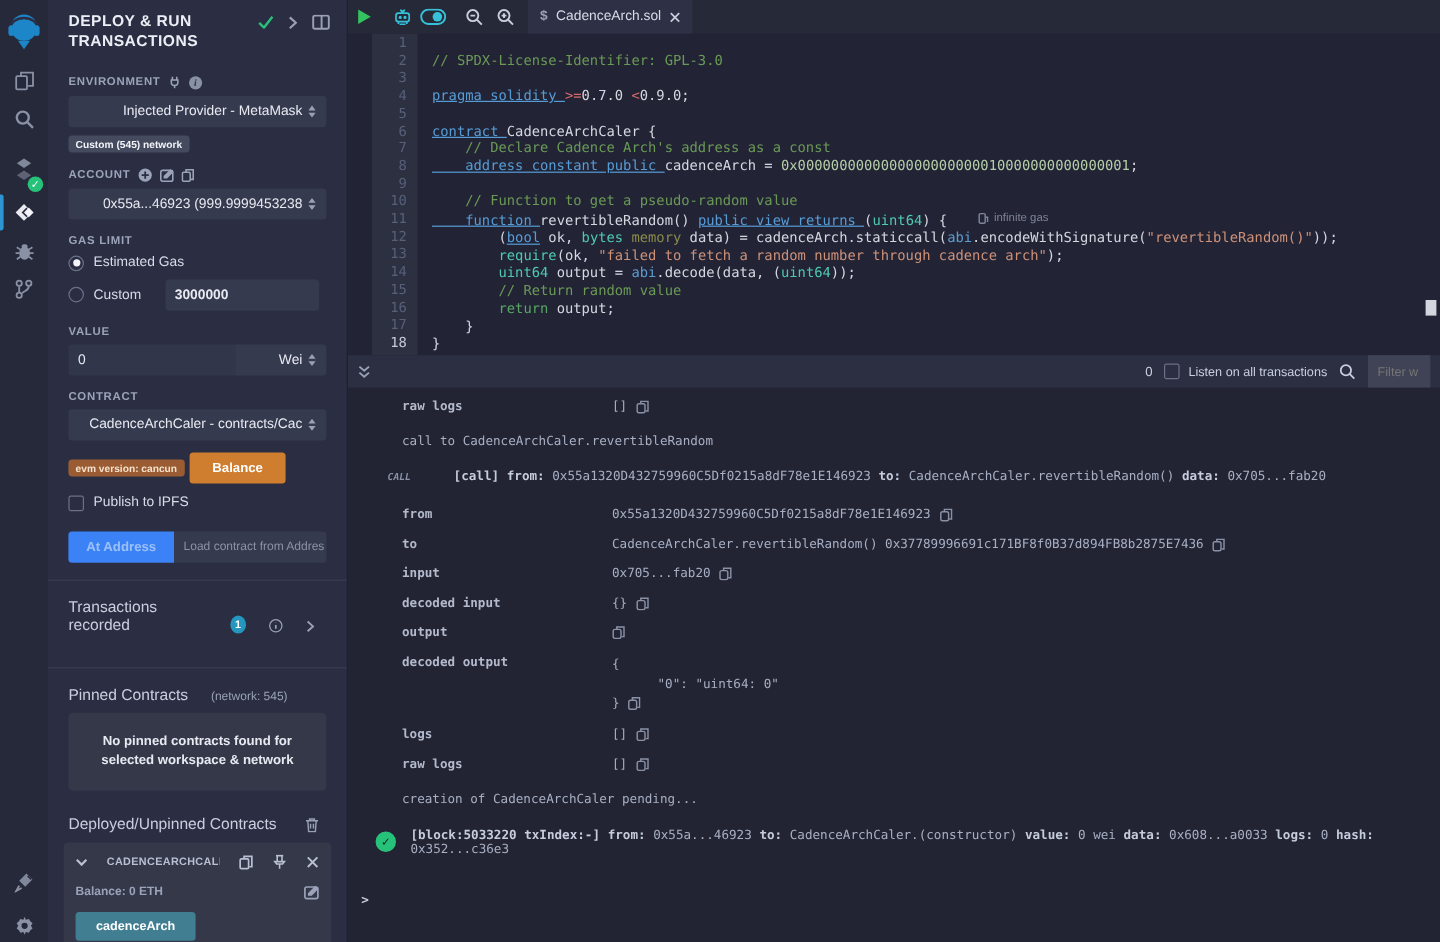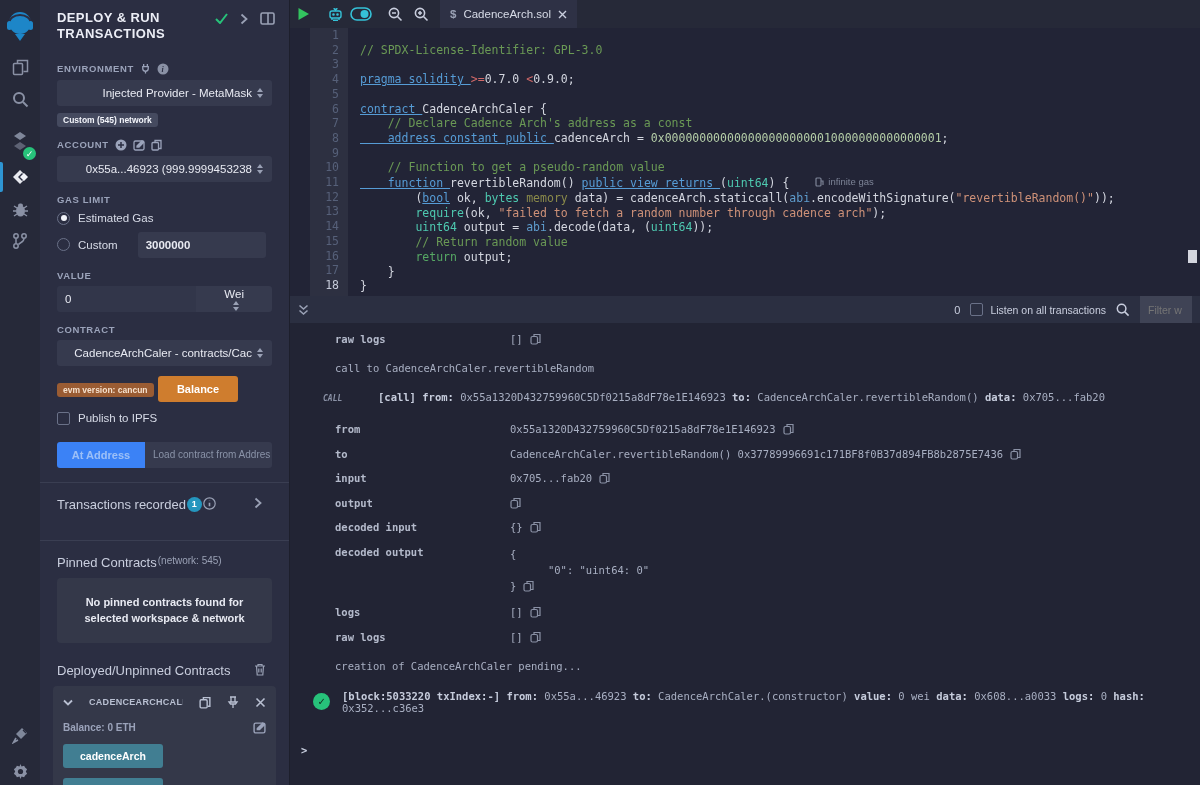--- a/index.html
+++ b/index.html
@@ -31,21 +31,21 @@
   .radio { width:13px; height:13px; border:1px solid #6a7188; border-radius:50%; position:relative; flex:0 0 auto; }
   .radio.sel::after { content:""; position:absolute; inset:2.5px; background:#f2f4fa; border-radius:50%; }
   .row { display:flex; gap:0; }
   .btn { border:0; border-radius:3px; font-size:11px; font-weight:bold; cursor:pointer; }
   .deploy-btn { margin-top:10px; width:80px; height:26px; background:#cf7d2e; color:#fff; }
   .chk-row { display:flex; align-items:center; gap:8px; margin-top:10px; font-size:11.5px; color:#d7dbe7; }
   .chk { width:13px; height:13px; border:1px solid #6a7188; border-radius:2px; background:#2b2e42; flex:0 0 auto; }
   .ataddr-btn { width:88px; height:26px; background:#3b82f6; color:rgba(235,243,248,.55); border-radius:3px 0 0 3px; }
   .ataddr-input { flex:1; height:26px; border-radius:0 3px 3px 0; font-size:10px; color:#8a93a8; }
   .divider { border-top:1px solid #3a3e52; margin:14px 0 0; }
-  .section-h { display:flex; align-items:flex-start; gap:1px; padding:14px 17px; font-size:13px; color:#c9cede; }
+  .section-h { display:flex; align-items:flex-end; gap:19px; padding:14px 17px; font-size:13px; color:#c9cede; }
   .count-badge { width:15px; height:15px; background:#2596be; color:#fff; border-radius:50%; font-size:9px; font-weight:bold; display:flex; align-items:center; justify-content:center; }
   .empty-box { margin:4px 17px 0; background:#343849; border-radius:4px; padding:16px 14px; text-align:center; font-size:11px; font-weight:bold; color:#e8eaf2; line-height:1.5; }
   .dep-card { margin:6px 13px 0; background:#343849; border-radius:4px; padding:10px 10px 12px; }
   .dep-head { display:flex; align-items:center; gap:16px; color:#b9c0d2; font-size:9px; font-weight:bold; letter-spacing:.3px; }
   .dep-head .grow { flex:1; overflow:hidden; white-space:nowrap; }
   .dep-balance { display:flex; justify-content:space-between; align-items:center; margin-top:12px; font-size:10px; color:#9ba3ba; font-weight:bold; }
   .fn-btn { display:block; margin-top:10px; width:100px; height:24px; background:#417e92; color:#fff; font-size:10.5px; }
 
   
   .main { position:absolute; left:290px; top:0; right:0; height:296px; background:#222436; }
@@ -223,21 +223,21 @@
         <span class="radio"></span>
         <span>Custom</span>
         <span class="tinput" style="width:128px;margin-left:12px;font-weight:bold;">3000000</span>
       </div>
 
       <div class="lbl">
           <span>VALUE</span>
         </div>
       <div class="row">
         <span class="tinput" style="width:140px;border-radius:3px 0 0 3px;background:#32364a;">0</span>
-        <span class="select" style="width:76px;border-radius:0 3px 3px 0;flex-direction:column;">
+        <span class="select" style="width:76px;border-radius:0 3px 3px 0;">
           <span>Wei</span>
           <svg class="stepper" width="8" height="12" viewBox="0 0 8 12" fill="currentColor">
               <path d="M4 1l3 4H1zM4 11L1 7h6z"></path>
             </svg>
         </span>
       </div>
 
       <div class="lbl">
           <span>CONTRACT</span>
         </div>
@@ -450,32 +450,32 @@
           <div class="t-k">input</div>
           <div class="t-v">
             <span>0x705...fab20</span>
             <svg class="copy-ic" width="11" height="12" viewBox="0 0 11 12" fill="none" stroke="currentColor" stroke-width="1.2">
               <rect x="1" y="3.5" width="6.5" height="7.5" rx="1.5"></rect>
               <path d="M4 3.5v-2h6v8h-2"></path>
             </svg>
           </div>
         </div>
         <div class="t-row">
+          <div class="t-k">decoded input</div>
+          <div class="t-v">
+            <span>{}</span>
+            <svg class="copy-ic" width="11" height="12" viewBox="0 0 11 12" fill="none" stroke="currentColor" stroke-width="1.2">
+              <rect x="1" y="3.5" width="6.5" height="7.5" rx="1.5"></rect>
+              <path d="M4 3.5v-2h6v8h-2"></path>
+            </svg>
+          </div>
+        </div>
+        <div class="t-row">
           <div class="t-k">output</div>
           <div class="t-v">
-            <svg class="copy-ic" width="11" height="12" viewBox="0 0 11 12" fill="none" stroke="currentColor" stroke-width="1.2">
-              <rect x="1" y="3.5" width="6.5" height="7.5" rx="1.5"></rect>
-              <path d="M4 3.5v-2h6v8h-2"></path>
-            </svg>
-          </div>
-        </div>
-        <div class="t-row">
-          <div class="t-k">decoded input</div>
-          <div class="t-v">
-            <span>{}</span>
             <svg class="copy-ic" width="11" height="12" viewBox="0 0 11 12" fill="none" stroke="currentColor" stroke-width="1.2">
               <rect x="1" y="3.5" width="6.5" height="7.5" rx="1.5"></rect>
               <path d="M4 3.5v-2h6v8h-2"></path>
             </svg>
           </div>
         </div>
         <div class="t-row">
           <div class="t-k">decoded output</div>
           <div class="t-vml">
             <div>{</div>

